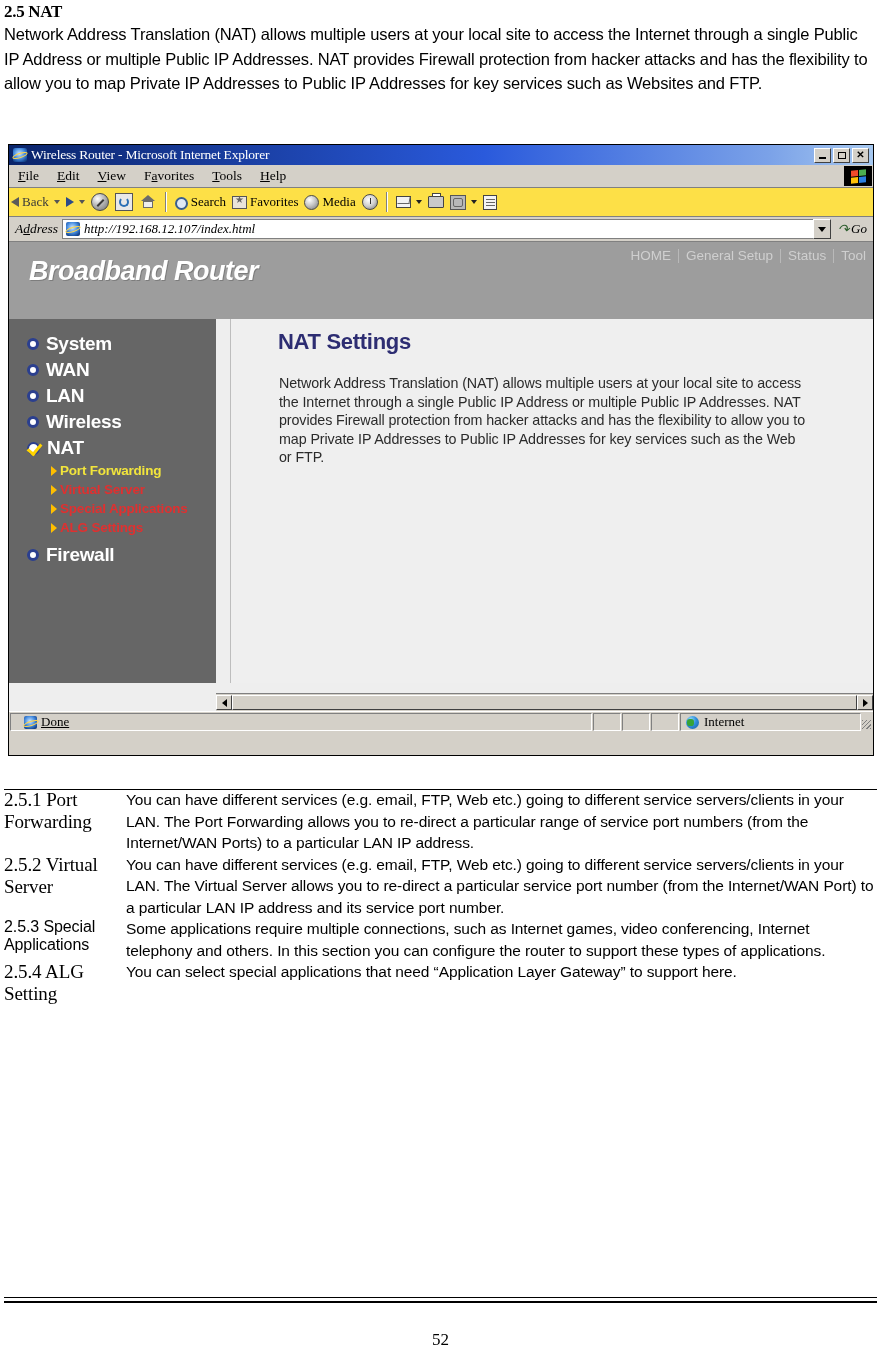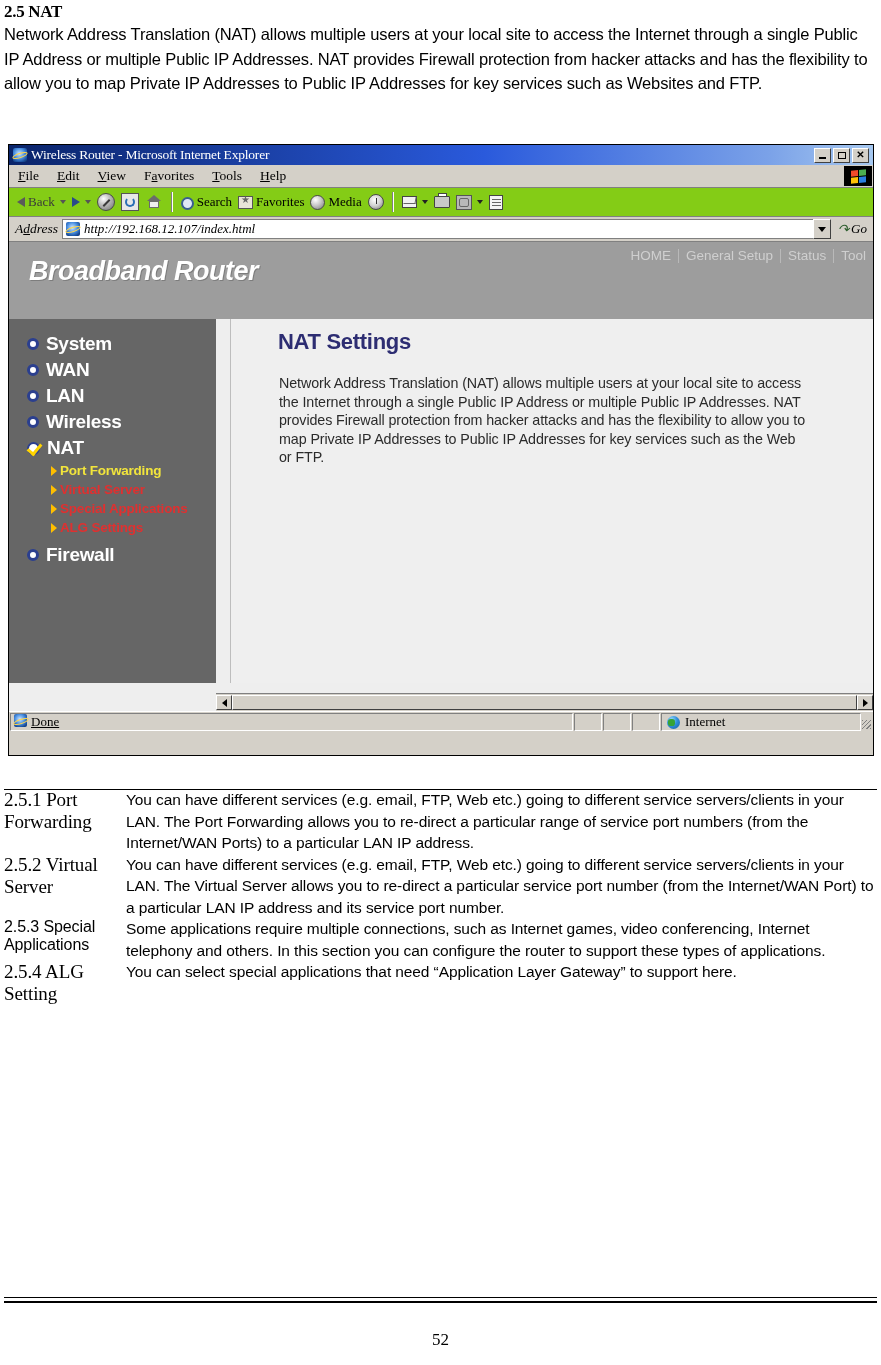--- a/index.html
+++ b/index.html
@@ -94,24 +94,24 @@
     display:flex;align-items:center;justify-content:center;
   }
   .flag{width:15px;height:13px;display:grid;grid-template-columns:1fr 1fr;grid-template-rows:1fr 1fr;gap:1px;transform:skewY(-6deg);}
   .flag i{display:block;}
   .flag i:nth-child(1){background:#f04a2a;}
   .flag i:nth-child(2){background:#4caf50;}
   .flag i:nth-child(3){background:#ffc107;}
   .flag i:nth-child(4){background:#2a7fe0;}
 
   .toolbar{
-    height:28px;background:#84cc16;
+    height:28px;background:#fde047;
     display:flex;align-items:center;
     border-bottom:1px solid #808080;
-    padding-left:6px;gap:2px;text-align:center;
+    padding-left:0;gap:2px;text-align:center;
   }
   .tb-item{display:flex;align-items:center;gap:3px;font-size:13px;color:#3a3a3a;padding:0 2px;white-space:nowrap;}
   .tb-item.en{color:#000;}
   .tb-sep{width:1px;height:20px;background:#808080;margin:0 4px;border-right:1px solid #fff;}
   .caret{width:0;height:0;border-left:3.5px solid transparent;border-right:3.5px solid transparent;border-top:4px solid #555;margin-left:2px;}
   .caret.dk{border-top-color:#222;}
   .arrow-l,.arrow-r{width:0;height:0;border-top:5px solid transparent;border-bottom:5px solid transparent;}
   .arrow-l{border-right:8px solid #5a5a5a;}
   .arrow-r{border-left:8px solid #2b4a8a;}
   .ico{width:18px;height:18px;position:relative;display:inline-block;}
@@ -275,27 +275,27 @@
 
   .statusbar{
     height:20px;background:#d4d0c8;
     border-top:1px solid #fff;
     display:flex;align-items:center;
     font-size:13px;
   }
   .sb-main{
     flex:1 1 auto;height:18px;
     border:1px solid #808080;border-bottom-color:#fff;border-right-color:#fff;
-    box-sizing:border-box;display:flex;align-items:flex-start;gap:4px;padding-left:3px;
+    box-sizing:border-box;display:flex;align-items:center;gap:4px;padding-left:13px;
     margin:0 1px;
     text-decoration:underline;
   }
   .sb-cell{width:28px;height:18px;border:1px solid #808080;border-bottom-color:#fff;border-right-color:#fff;box-sizing:border-box;margin-right:1px;flex:0 0 auto;}
   .sb-zone{
-    width:200px;height:18px;
+    width:181px;height:18px;
     border:1px solid #808080;border-bottom-color:#fff;border-right-color:#fff;
     box-sizing:border-box;display:flex;align-items:center;gap:5px;padding-left:5px;flex:0 0 auto;
   }
   .globe{
     width:13px;height:13px;border-radius:50%;flex:0 0 auto;
     background:radial-gradient(circle at 35% 30%,#9fe0ff 0%,#2e8fdc 45%,#1a5c9e 100%);
     position:relative;overflow:hidden;
   }
   .globe:after{content:"";position:absolute;left:1px;top:3px;width:7px;height:7px;background:#36a336;border-radius:40%;}
   .sb-grip{width:12px;height:18px;flex:0 0 auto;position:relative;}

